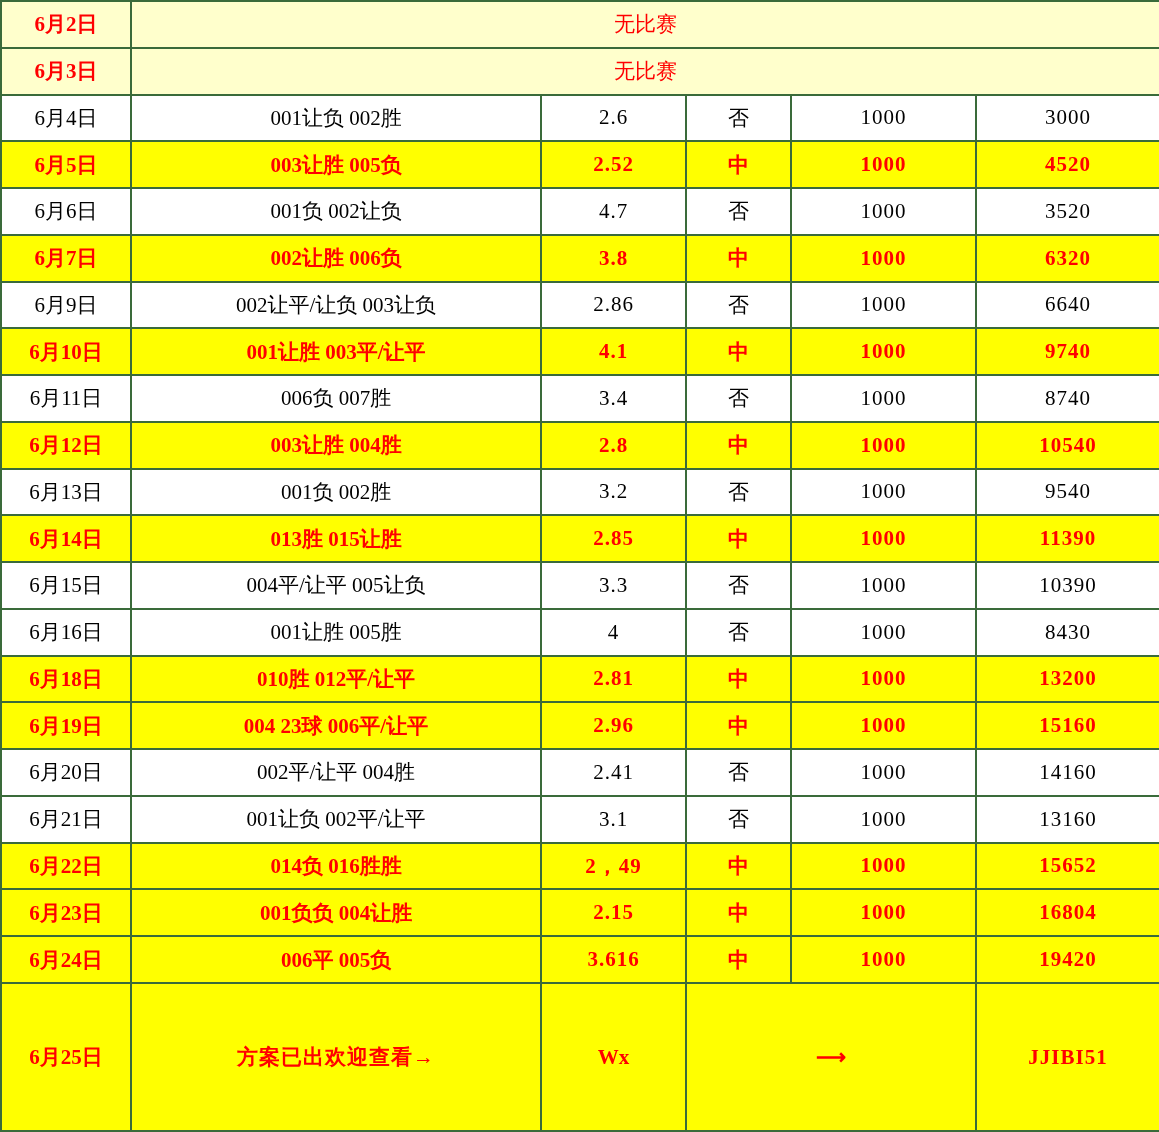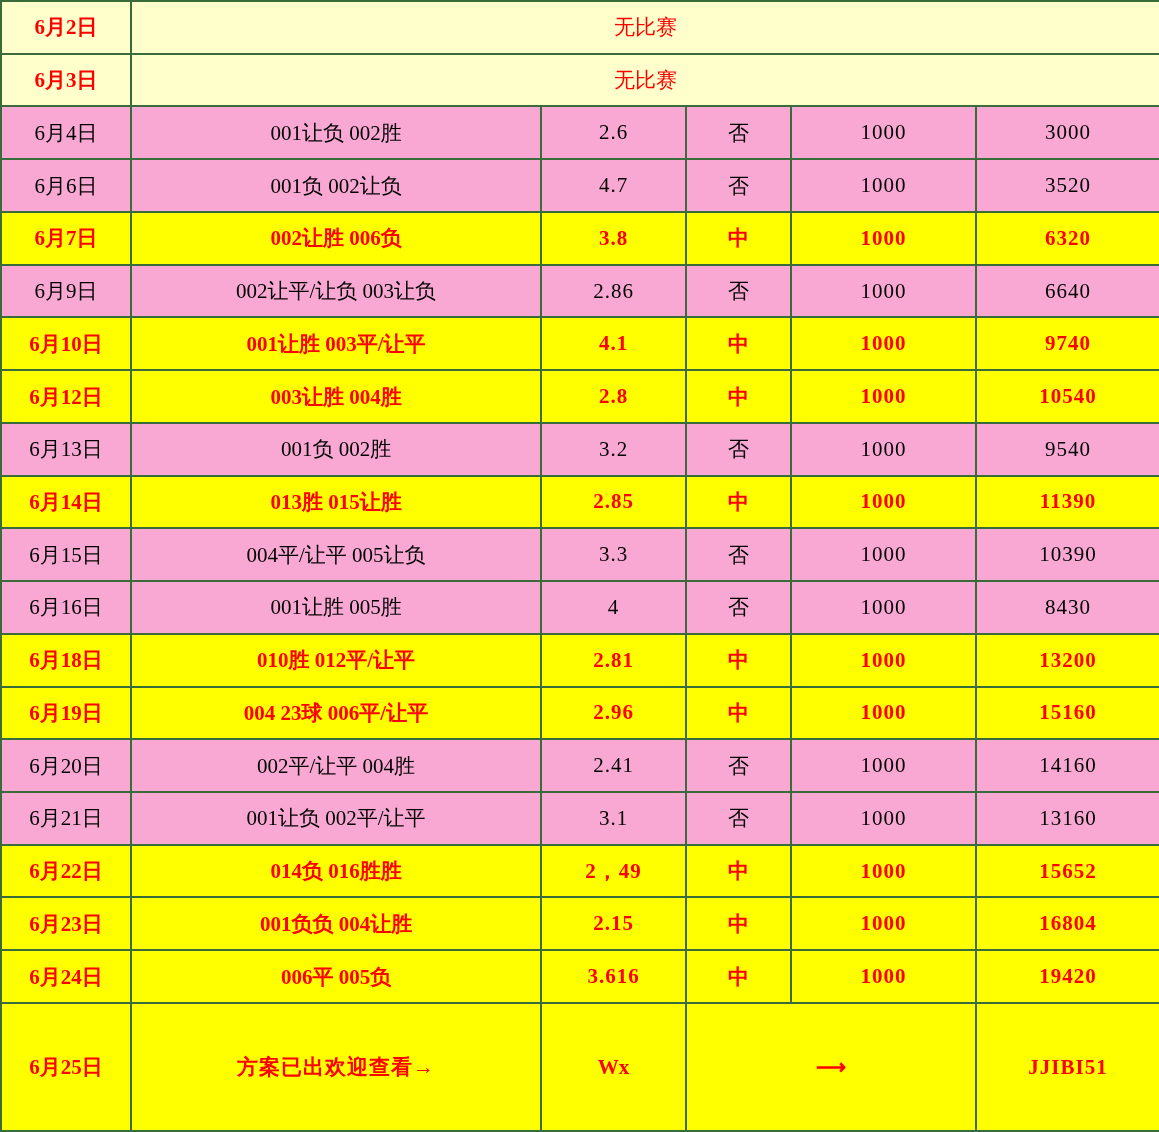--- a/index.html
+++ b/index.html
@@ -30,21 +30,21 @@
   }
   
   col.c-date   { width: 130px; }
   col.c-match  { width: 410px; }
   col.c-odds   { width: 145px; }
   col.c-hit    { width: 105px; }
   col.c-stake  { width: 185px; }
   col.c-profit { width: 184px; }
 
   tr.row-normal td {
-    background: #f9a8d4;
+    background: #ffffff;
     color: #000000;
   }
   tr.row-hit td {
     background: #ffff00;
     color: #ff0000;
     font-weight: bold;
   }
   tr.row-none td {
     background: #ffffcc;
     color: #ff0000;
@@ -115,20 +115,28 @@
         <td colspan="5" class="none-text">无比赛</td>
       </tr>
       <tr class="row-normal">
         <td class="date-cell">6月4日</td>
         <td>001让负  002胜</td>
         <td class="num">2.6</td>
         <td>否</td>
         <td class="num">1000</td>
         <td class="num">3000</td>
       </tr>
+      <tr class="row-hit">
+        <td class="date-cell">6月5日</td>
+        <td>003让胜  005负</td>
+        <td class="num">2.52</td>
+        <td>中</td>
+        <td class="num">1000</td>
+        <td class="num">4520</td>
+      </tr>
       <tr class="row-normal">
         <td class="date-cell">6月6日</td>
         <td>001负  002让负</td>
         <td class="num">4.7</td>
         <td>否</td>
         <td class="num">1000</td>
         <td class="num">3520</td>
       </tr>
       <tr class="row-hit">
         <td class="date-cell">6月7日</td>
@@ -147,20 +155,28 @@
         <td class="num">6640</td>
       </tr>
       <tr class="row-hit">
         <td class="date-cell">6月10日</td>
         <td>001让胜  003平/让平</td>
         <td class="num">4.1</td>
         <td>中</td>
         <td class="num">1000</td>
         <td class="num">9740</td>
       </tr>
+      <tr class="row-normal">
+        <td class="date-cell">6月11日</td>
+        <td>006负  007胜</td>
+        <td class="num">3.4</td>
+        <td>否</td>
+        <td class="num">1000</td>
+        <td class="num">8740</td>
+      </tr>
       <tr class="row-hit">
         <td class="date-cell">6月12日</td>
         <td>003让胜  004胜</td>
         <td class="num">2.8</td>
         <td>中</td>
         <td class="num">1000</td>
         <td class="num">10540</td>
       </tr>
       <tr class="row-normal">
         <td class="date-cell">6月13日</td>
@@ -243,21 +259,21 @@
         <td class="num">16804</td>
       </tr>
       <tr class="row-hit">
         <td class="date-cell">6月24日</td>
         <td>006平  005负</td>
         <td class="num">3.616</td>
         <td>中</td>
         <td class="num">1000</td>
         <td class="num">19420</td>
       </tr>
-      <tr class="row-promo" style="height: 128px;">
+      <tr class="row-promo" style="height: 148px;">
         <td class="date-cell">6月25日</td>
         <td class="promo-big">方案已出欢迎查看→</td>
         <td class="promo-wx">Wx</td>
         <td colspan="2" class="promo-arrow">⟶</td>
         <td class="promo-id">JJIBI51</td>
       </tr>
     </tbody>
 </table>
 
 </body></html>

